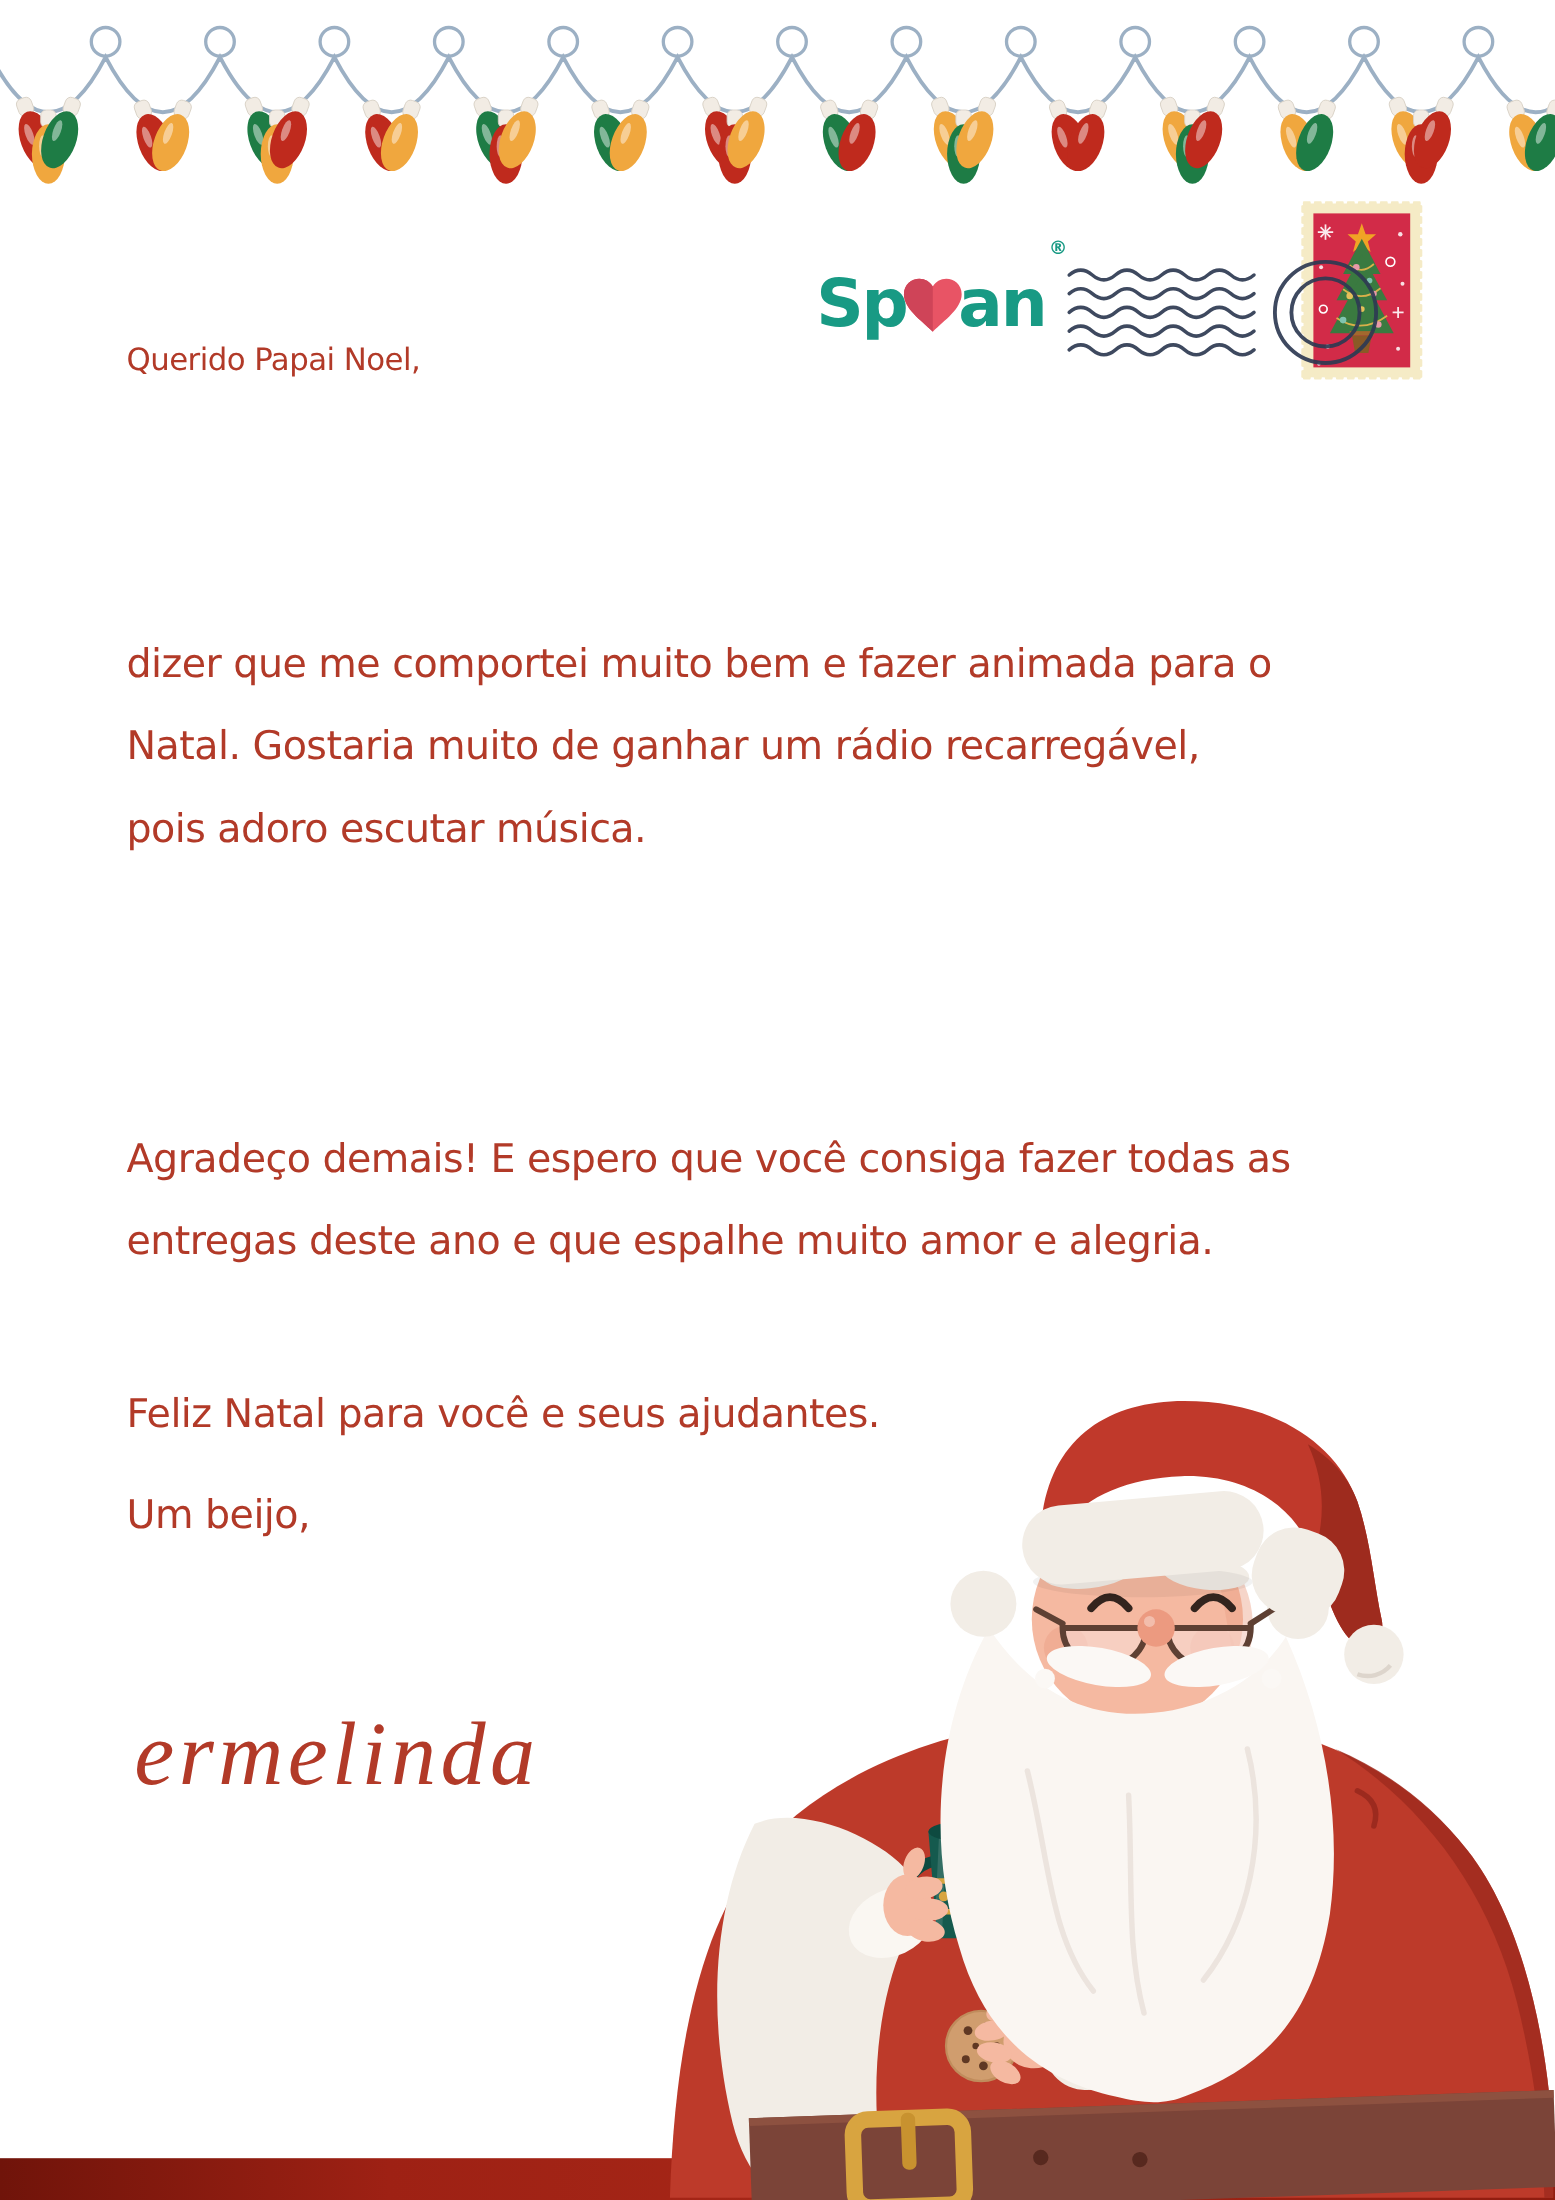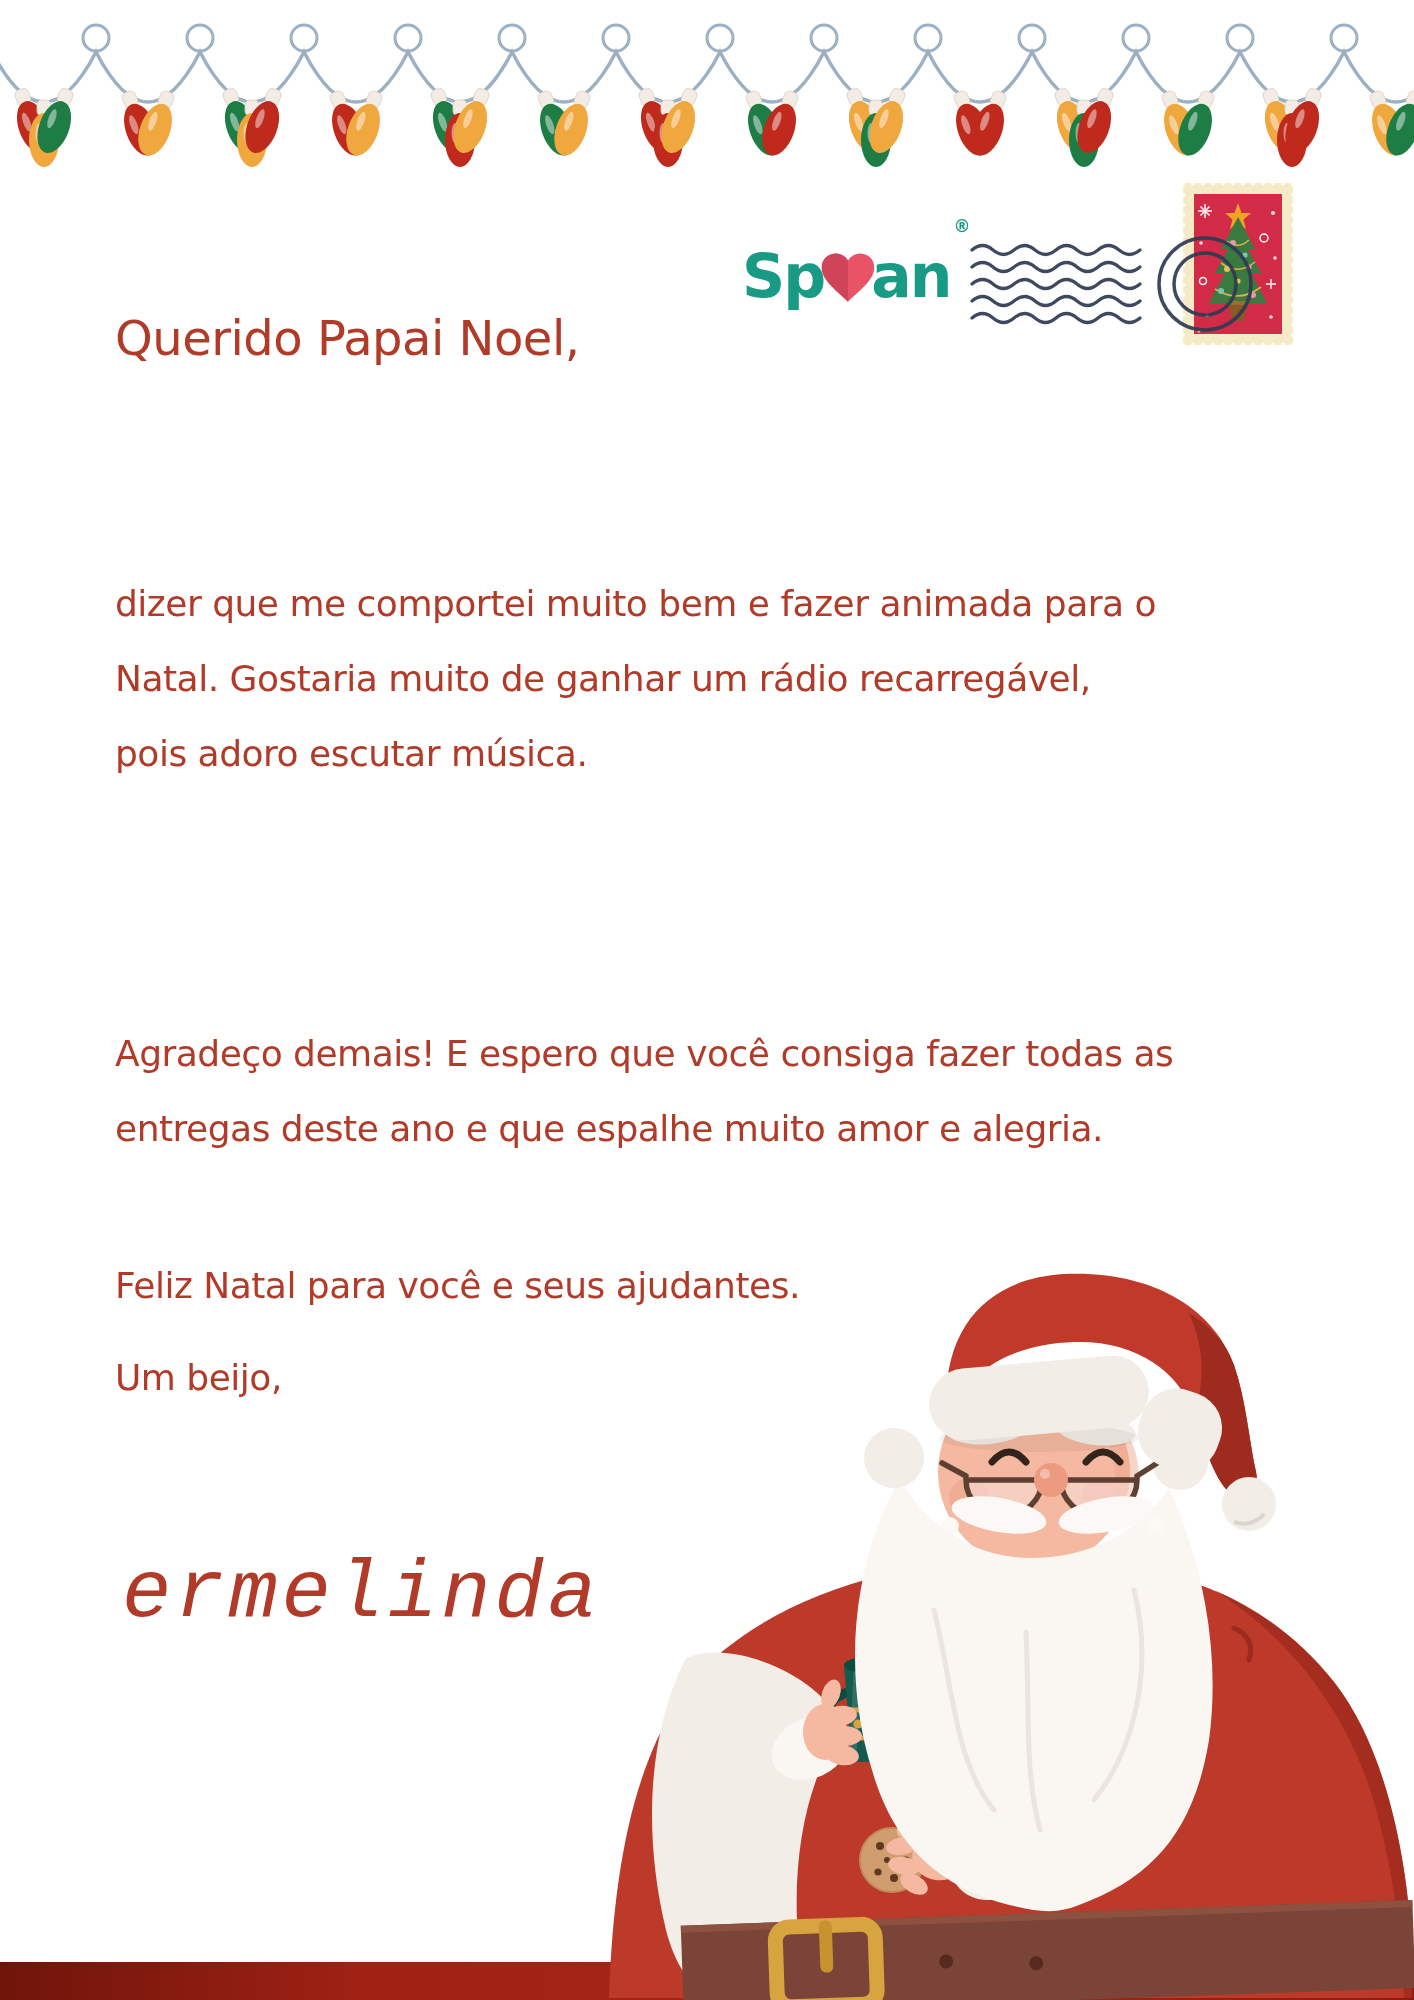--- a/index.html
+++ b/index.html
@@ -12,24 +12,24 @@
   #garland{position:absolute;left:0;top:0;width:1414px;height:230px;z-index:5;}
   
   .logo{position:absolute;left:742px;top:246px;display:flex;align-items:flex-start;z-index:4;}
   .logo .word{font-size:60px;font-weight:bold;color:var(--logo-teal);letter-spacing:-2px;line-height:1;}
   .logo .heart{width:56px;height:52px;margin:6px -5px 0 -4px;}
   .logo .reg{font-size:17px;color:var(--logo-teal);font-weight:bold;margin:-30px 0 0 3px;}
   
   #stamp{position:absolute;left:1183px;top:183px;width:110px;height:162px;z-index:2;}
   #postmark{position:absolute;left:958px;top:231px;width:334px;height:112px;z-index:3;}
   
-  .greeting{position:absolute;left:115px;top:310px;font-size:48px;color:var(--text-red);letter-spacing:-0.5px;}
+  .greeting{position:absolute;left:115px;top:310px;font-size:28px;color:var(--text-red);letter-spacing:-0.5px;}
   .para{position:absolute;left:115px;color:var(--text-red);font-size:36px;line-height:75px;letter-spacing:-0.5px;white-space:nowrap;}
   .signature{position:absolute;left:122px;top:1548px;font-size:82px;color:var(--text-red);
-    font-family:Liberation Mono, monospace;font-style:italic;letter-spacing:4px;}
+    font-family:Liberation Serif, serif;font-style:italic;letter-spacing:4px;}
   
   .footer-bar{position:absolute;left:0;bottom:0;width:100%;height:38px;z-index:1;
     background:linear-gradient(90deg,#70140a 0%,var(--footer-red) 25%,#a82818 60%,#8f1c0f 100%);}
   
   #santa{position:absolute;left:594px;top:1010px;width:820px;height:990px;z-index:2;}
 </style>
 </head>
 <body>
 
 <svg id="garland" viewBox="0 0 1414 230" aria-hidden="true">

